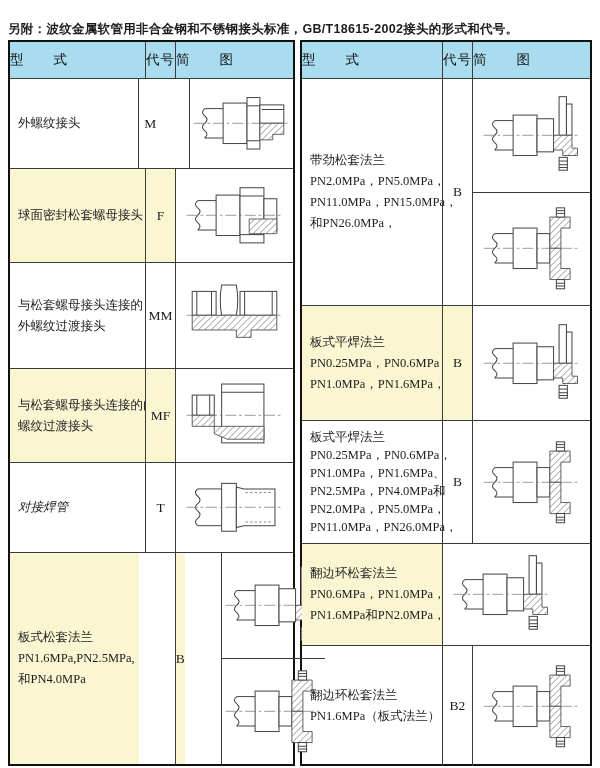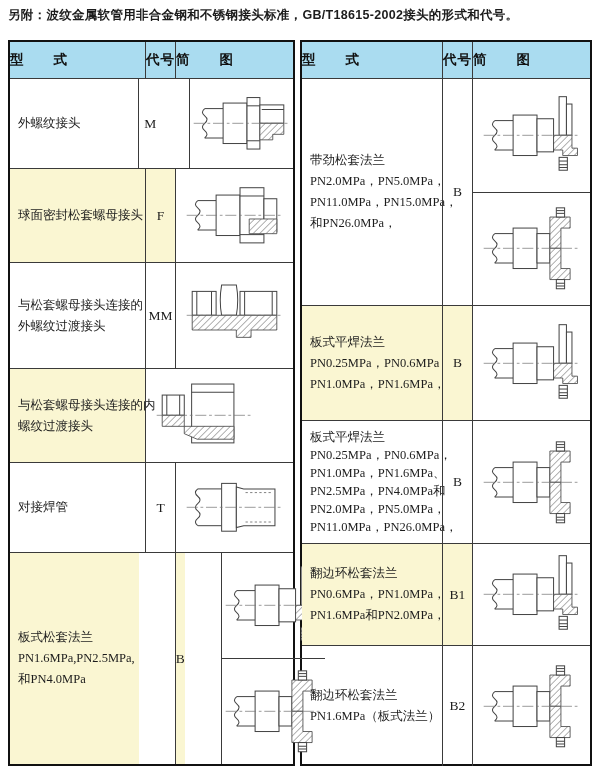--- a/index.html
+++ b/index.html
@@ -9,21 +9,21 @@
     font-family:"Liberation Serif","DejaVu Serif",serif;
     color:#1c1c1c;
     overflow:hidden;
     position:relative;
   }
   #title{
     font-family:"Liberation Sans","DejaVu Sans",sans-serif;
     font-weight:bold;
     font-size:12.5px;
     letter-spacing:0.3px;
-    margin:7px 0 0 8px;
+    margin:21px 0 0 8px;
     white-space:nowrap;
   }
   #tables{
     position:absolute;
     left:8px;top:40px;
     display:flex;
     gap:5px;
   }
   .gtable{
     border:2px solid #111;
@@ -46,21 +46,20 @@
     display:flex;
     align-items:center;
     justify-content:center;
     position:relative;
   }
   .cell + .cell{border-left:1px solid #3a3a3a;}
   .hcell{
     font-size:13.5px;
     color:#111;
     letter-spacing:1px;
-    font-weight:bold;
   }
   #left-table .c-type{width:135px;}
   #left-table .c-code{width:30px;}
   #left-table .c-diag{width:118px;}
   #right-table .c-type{width:140px;}
   #right-table .c-code{width:30px;}
   #right-table .c-diag{width:118px;}
   .c-type{justify-content:flex-start;}
   .type-text{
     padding:4px 4px 4px 8px;
@@ -196,20 +195,21 @@
             </div>
           </div>
         </div>
         <div class="grow" style="height: 94px;">
           <div class="cell c-type hl">
             <div class="type-text" style="line-height: 21px;">
               <div class="type-line">与松套螺母接头连接的内</div>
               <div class="type-line">螺纹过渡接头</div>
             </div>
           </div>
+          <div class="cell c-code hl">MF</div>
           <div class="cell c-diag">
             <div class="diag-sub">
               <svg viewBox="0 0 112 92">
                 <defs>
                   <pattern id="hp" width="5" height="5" patternUnits="userSpaceOnUse" patternTransform="rotate(45)">
                     <rect width="5" height="5" fill="#fff"></rect>
                     <line x1="0" y1="0" x2="0" y2="5" stroke="#555" stroke-width="1"></line>
                   </pattern>
                 </defs>
                 <rect class="lnf" x="10" y="24" width="24" height="22"></rect>
@@ -220,21 +220,21 @@
                 <line class="ln" x1="42" y1="67" x2="88" y2="67"></line>
                 <path class="ht" d="M10,46 h24 v12 h-24 z"></path>
                 <path class="ht" d="M34,58 h54 v14 h-40 l-14,-6 z"></path>
                 <line class="cl" x1="4" y1="46" x2="108" y2="46"></line>
               </svg>
             </div>
           </div>
         </div>
         <div class="grow" style="height: 90px;">
           <div class="cell c-type">
-            <div class="type-text" style="line-height: 21px;">
+            <div class="type-text" style="line-height: 21px; font-style: italic;">
               <div class="type-line">对接焊管</div>
             </div>
           </div>
           <div class="cell c-code">T</div>
           <div class="cell c-diag">
             <div class="diag-sub">
               <svg viewBox="0 0 112 92">
                 <defs>
                   <pattern id="hp" width="5" height="5" patternUnits="userSpaceOnUse" patternTransform="rotate(45)">
                     <rect width="5" height="5" fill="#fff"></rect>
@@ -457,21 +457,20 @@
           </div>
         </div>
         <div class="grow" style="height: 102px;">
           <div class="cell c-type hl">
             <div class="type-text" style="line-height: 21px;">
               <div class="type-line">翻边环松套法兰</div>
               <div class="type-line">PN0.6MPa，PN1.0MPa，</div>
               <div class="type-line">PN1.6MPa和PN2.0MPa，</div>
             </div>
           </div>
-          <div class="cell c-code hl">B1</div>
           <div class="cell c-diag">
             <div class="diag-sub">
               <svg viewBox="0 0 112 92">
                 <defs>
                   <pattern id="hp" width="5" height="5" patternUnits="userSpaceOnUse" patternTransform="rotate(45)">
                     <rect width="5" height="5" fill="#fff"></rect>
                     <line x1="0" y1="0" x2="0" y2="5" stroke="#555" stroke-width="1"></line>
                   </pattern>
                 </defs>
                 <path class="nf" d="M16,30 q-5,4 0,8 t0,8 t0,8 t0,8"></path>

